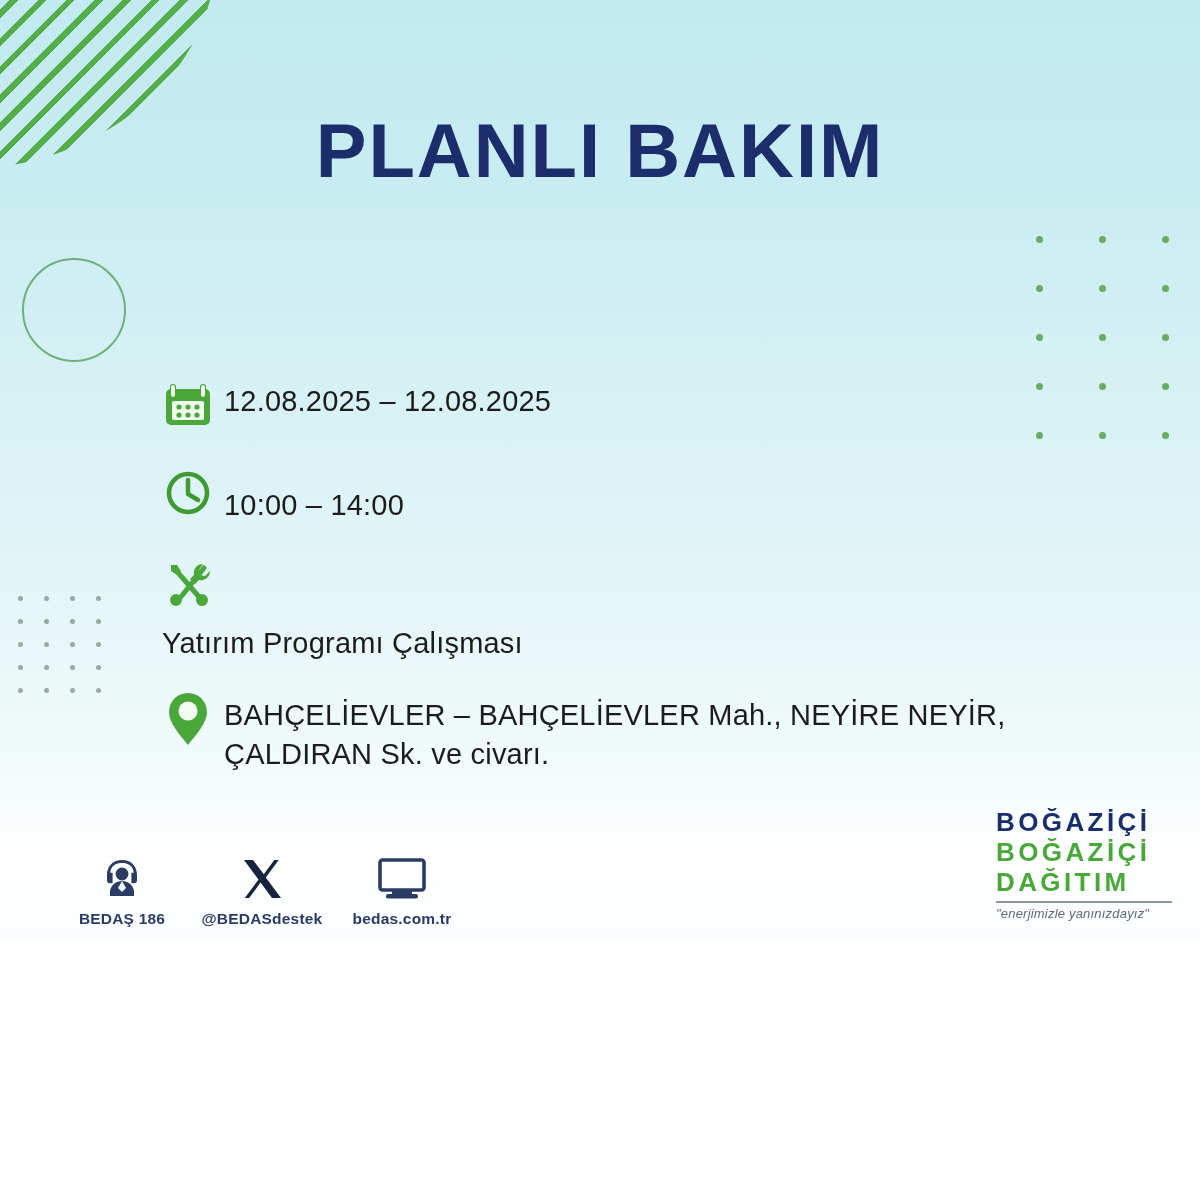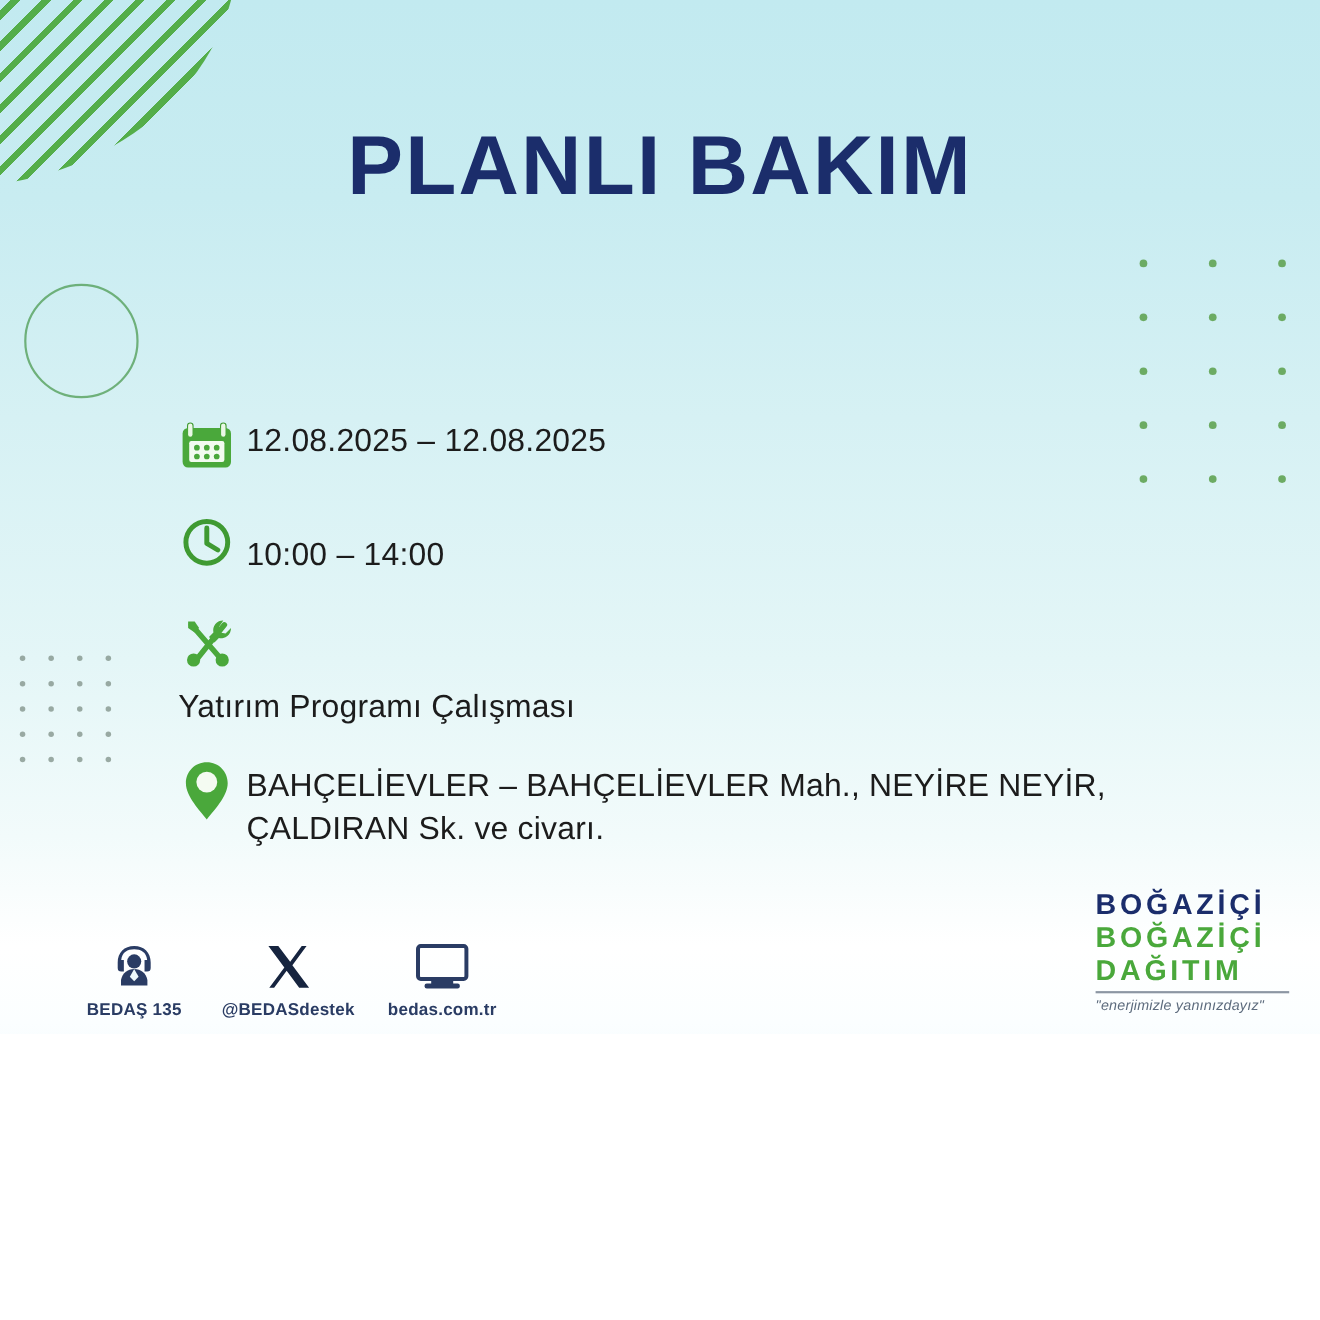--- a/index.html
+++ b/index.html
@@ -314,21 +314,21 @@
 
       <div class="contact">
         <span class="cico">
           <svg width="48" height="48" viewBox="0 0 48 48">
             <path d="M24 6 C15 6 9 12 9 21 l0 5 a3.2 3.2 0 0 0 3.2 3.2 l2.4 0 l0 -10.4 l-2.4 0 C13 11.5 18 9 24 9 C30 9 35 11.5 35.8 18.8 l-2.4 0 l0 10.4 l2.4 0 A3.2 3.2 0 0 0 39 26 l0 -5 C39 12 33 6 24 6 Z" fill="#2a3c64"></path>
             <path d="M24 27 c-6 0 -11 4 -12 10 l0 5 l24 0 l0 -5 c-1 -6 -6 -10 -12 -10 z" fill="#2a3c64"></path>
             <path d="M24 27 l-4 7 l4 4 l4 -4 z" fill="#eef8fa"></path>
             <circle cx="24" cy="20" r="6.4" fill="#2a3c64"></circle>
           </svg>
         </span>
-        <div class="clabel">BEDAŞ 135</div>
+        <div class="clabel">BEDAŞ 186</div>
       </div>
 
       <div class="contact">
         <span class="cico">
           <svg width="44" height="46" viewBox="0 0 44 46">
             <path d="M4 4 L18.5 23.5 L4.8 42 L9.2 42 L20.6 26.6 L32 42 L41 42 L25.8 21.6 L38.7 4 L34.3 4 L23.8 18.3 L13 4 Z" fill="#16243f"></path>
           </svg>
         </span>
         <div class="clabel">@BEDASdestek</div>
       </div>

